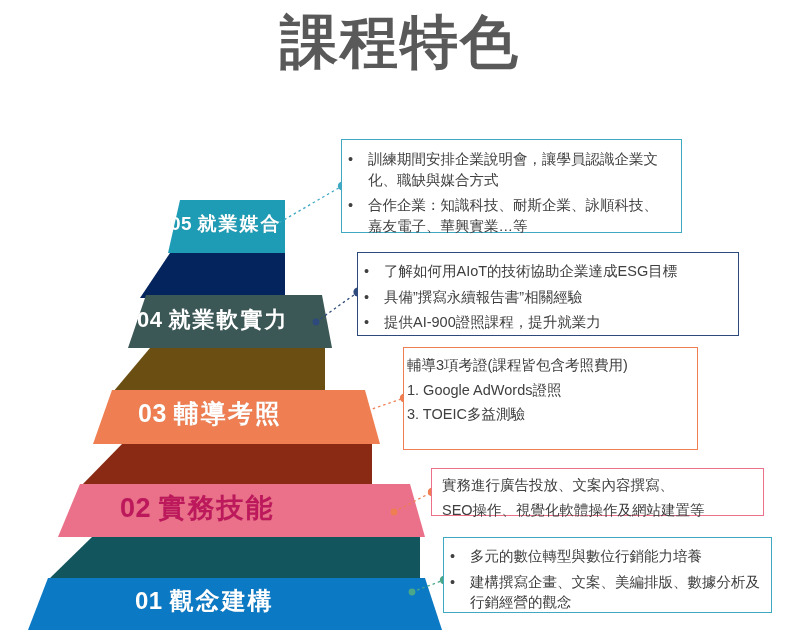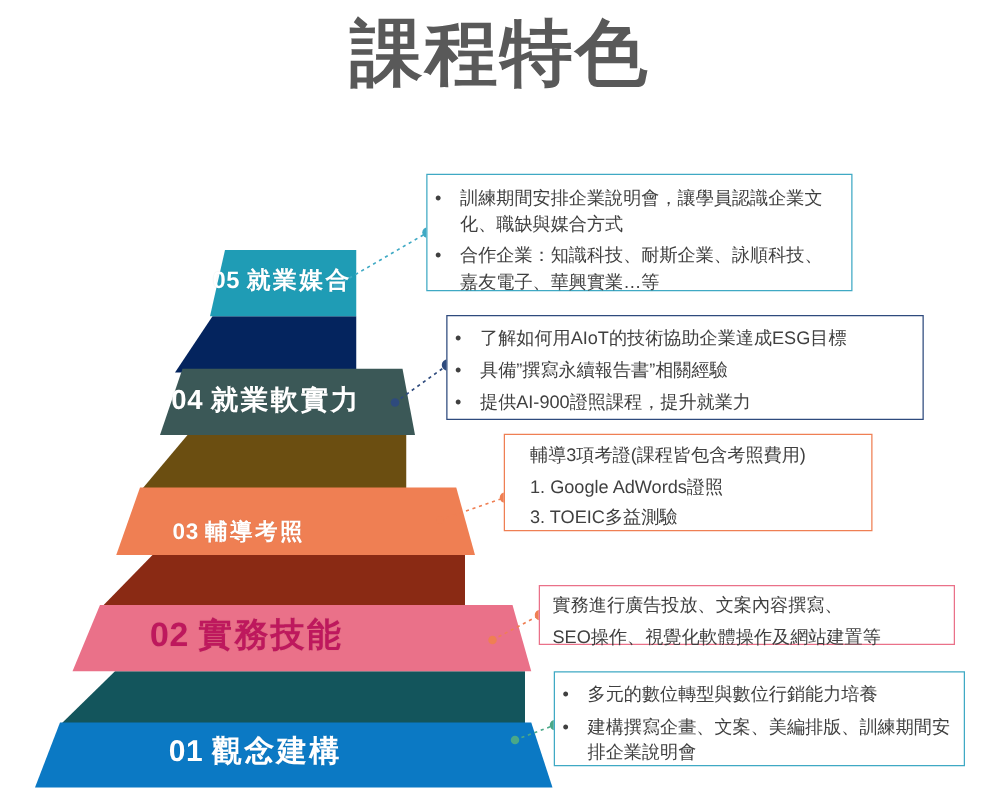--- a/index.html
+++ b/index.html
@@ -139,21 +139,21 @@
   <div class="layer-label" style="left: 170px; top: 211px; font-size: 19px; color: rgb(255, 255, 255);">
     <span class="num">05</span>
     <span class="txt">就業媒合</span>
   </div>
 
   <div class="layer-label" style="left: 137px; top: 305px; font-size: 22px; color: rgb(255, 255, 255);">
     <span class="num">04</span>
     <span class="txt">就業軟實力</span>
   </div>
 
-  <div class="layer-label" style="left: 138px; top: 397px; font-size: 18px; color: rgb(255, 255, 255); margin-top: 16px;">
+  <div class="layer-label" style="left: 138px; top: 397px; font-size: 25px; color: rgb(255, 255, 255);">
     <span class="num">03</span>
     <span class="txt">輔導考照</span>
   </div>
 
   <div class="layer-label" style="left: 120px; top: 490px; font-size: 27px; color: #be185d;">
     <span class="num">02</span>
     <span class="txt">實務技能</span>
   </div>
 
   <div class="layer-label" style="left: 135px; top: 585px; font-size: 24px; color: rgb(255, 255, 255);">
@@ -184,37 +184,37 @@
         <span class="bullet">•</span>
         <span>具備”撰寫永續報告書”相關經驗</span>
       </li>
       <li>
         <span class="bullet">•</span>
         <span>提供AI-900證照課程，提升就業力</span>
       </li>
     </ul>
   </div>
 
-  <div class="callout" style="left: 403px; top: 347px; width: 295px; height: 78px; padding: 7px 8px 0px 20px; border-color: rgb(239, 127, 83);">
+  <div class="callout" style="left: 403px; top: 347px; width: 295px; height: 103px; padding: 7px 8px 0px 3px; border-color: rgb(239, 127, 83);">
     <div class="plain-line">輔導3項考證(課程皆包含考照費用)</div>
     <div class="plain-line">1. Google AdWords證照</div>
     <div class="plain-line">3. TOEIC多益測驗</div>
   </div>
 
   <div class="callout" style="left: 431px; top: 468px; width: 333px; height: 48px; padding: 6px 4px 0px 10px; border-color: rgb(234, 113, 137);">
     <div class="plain-line">實務進行廣告投放、文案內容撰寫、</div>
     <div class="plain-line">SEO操作、視覺化軟體操作及網站建置等</div>
   </div>
 
   <div class="callout" style="left: 443px; top: 537px; width: 329px; height: 76px; padding: 8px 8px 0px 0px; border-color: rgb(63, 169, 196);">
     <ul>
       <li>
         <span class="bullet">•</span>
         <span>多元的數位轉型與數位行銷能力培養</span>
       </li>
       <li>
         <span class="bullet">•</span>
-        <span>建構撰寫企畫、文案、美編排版、訓練期間安排企業說明會</span>
+        <span>建構撰寫企畫、文案、美編排版、數據分析及行銷經營的觀念</span>
       </li>
     </ul>
   </div>
 
 </div>
 
 </body></html>

